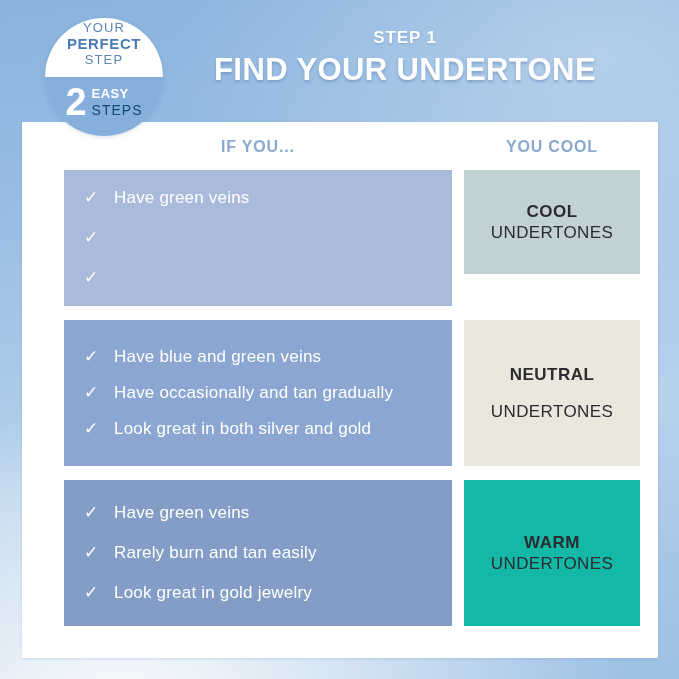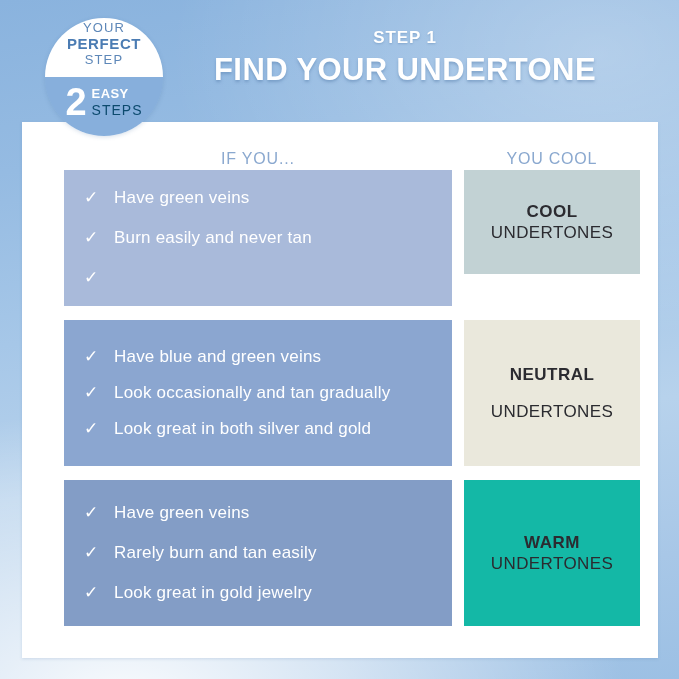--- a/index.html
+++ b/index.html
@@ -108,25 +108,24 @@
 
   
   #col-headers {
     position:absolute;
     left:42px; top:16px;
     width:576px;
     display:flex;
   }
   .col-head {
     font-size:16px;
-    font-weight:normal;
+    font-weight:bold;
     letter-spacing:0.8px;
     color:#8aa8cf;
     text-align:center;
-    margin-top:12px;
   }
   #head-if   { width:396px; }
   #head-have { width:180px; margin-left:12px; }
 
   
   #rows {
     position:absolute;
     left:42px; top:48px;
     width:576px;
   }
@@ -224,41 +223,40 @@
     <div id="rows">
 
       <div class="row r1">
         <div class="criteria" style="background: rgb(169, 186, 218);">
           <div class="crit-item">
             <span class="check">✓</span>
             <span class="crit-text">Have green veins</span>
           </div>
           <div class="crit-item">
             <span class="check">✓</span>
-            <span class="crit-text">Burn easily and never tan</span>
           </div>
           <div class="crit-item">
             <span class="check">✓</span>
           </div>
         </div>
         <div class="swatch" style="background: rgb(194, 210, 212);">
           <div class="sw-name" style="color: rgb(43, 43, 48);">COOL</div>
           <div class="sw-sub" style="color: rgb(43, 43, 48);">UNDERTONES</div>
         </div>
       </div>
 
       <div class="row r2">
         <div class="criteria" style="background: rgb(139, 166, 208);">
           <div class="crit-item">
             <span class="check">✓</span>
             <span class="crit-text">Have blue and green veins</span>
           </div>
           <div class="crit-item">
             <span class="check">✓</span>
-            <span class="crit-text">Look occasionally and tan gradually</span>
+            <span class="crit-text">Have occasionally and tan gradually</span>
           </div>
           <div class="crit-item">
             <span class="check">✓</span>
             <span class="crit-text">Look great in both silver and gold</span>
           </div>
         </div>
         <div class="swatch" style="background: rgb(234, 232, 220); gap: 16px;">
           <div class="sw-name" style="color: rgb(43, 43, 48);">NEUTRAL</div>
           <div class="sw-sub" style="color: rgb(43, 43, 48);">UNDERTONES</div>
         </div>

